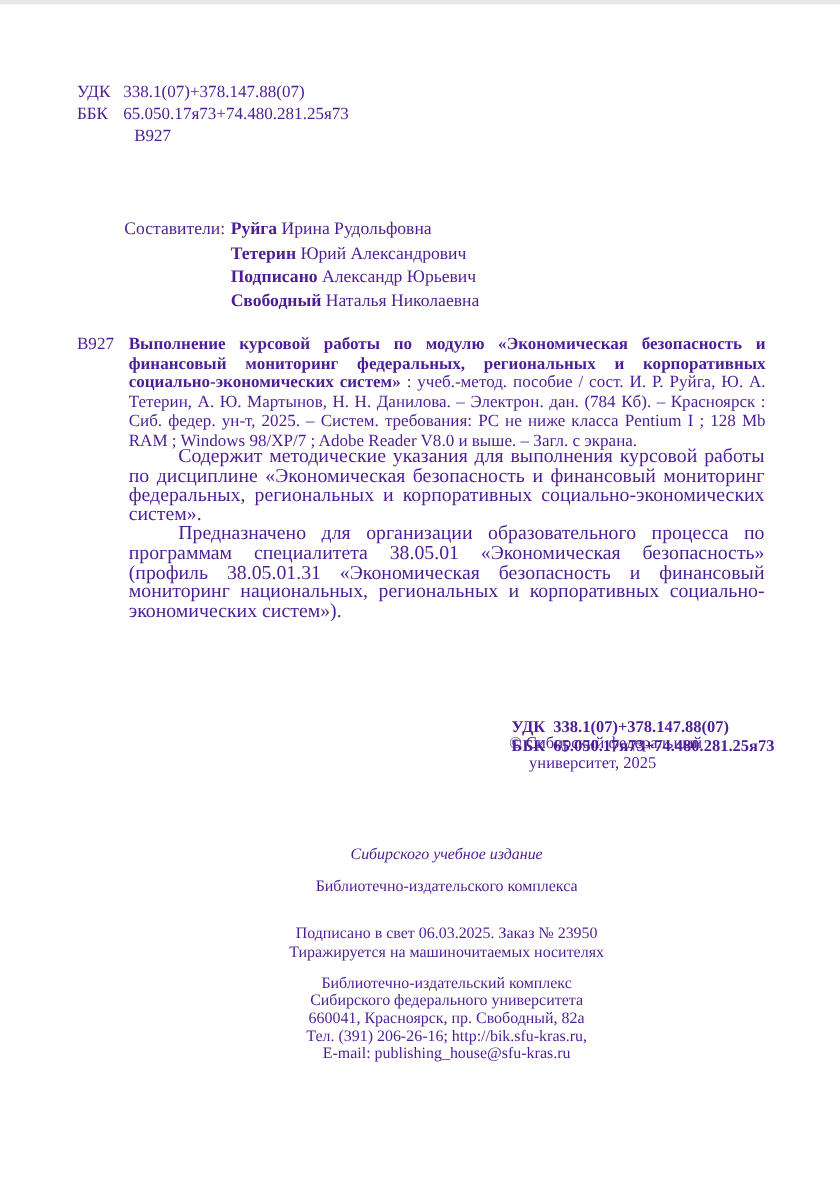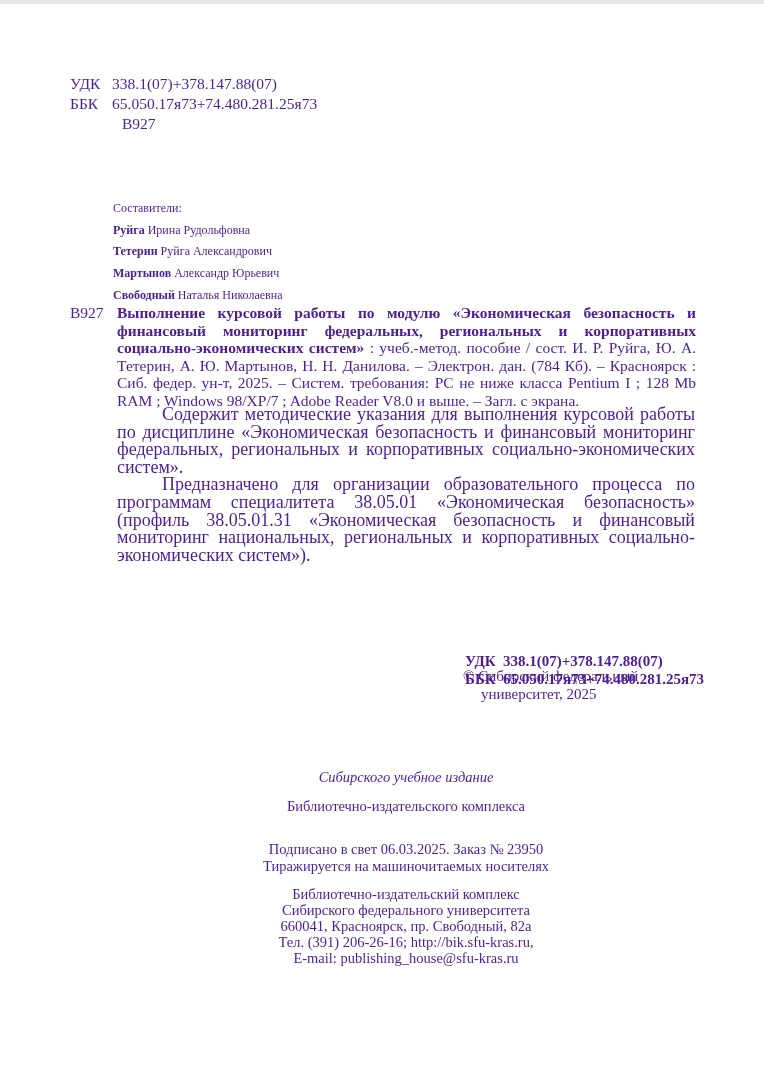--- a/index.html
+++ b/index.html
@@ -15,21 +15,21 @@
   }
   .abs { position: absolute; }
 
   
   .top-class { left: 70px; top: 70px; font-size: 15.5px; line-height: 20px; }
   .class-row { display: flex; }
   .class-label { width: 42px; flex: 0 0 42px; }
   .author-sign-top { padding-left: 52px; }
 
   
-  .compilers { left: 113px; top: 194px; font-size: 12px; line-height: 21.7px; display: flex; flex-direction: column; }
+  .compilers { left: 113px; top: 194px; font-size: 16px; line-height: 21.7px; display: flex; }
   .compilers-label { margin-right: 5px; white-space: nowrap; }
   .compilers-names { }
   .compiler-name { white-space: nowrap; }
   .surname { font-weight: bold; }
 
   
   .bib-record { left: 70px; top: 300px; width: 626px; font-size: 15.5px; line-height: 17.6px; }
   .bib-sign { position: absolute; left: 0; top: 0; }
   .bib-text { margin: 0 0 0 47px; text-align: justify; }
   .bib-title { font-weight: bold; }
@@ -67,22 +67,22 @@
       <span class="class-label">ББК</span>
       <span>65.050.17я73+74.480.281.25я73</span>
     </div>
     <div class="author-sign-top">В927</div>
   </div>
 
   <div class="abs compilers">
     <span class="compilers-label">Составители:</span>
     <div class="compilers-names">
       <div class="compiler-name"><span class="surname">Руйга</span><span> Ирина Рудольфовна</span></div>
-      <div class="compiler-name"><span class="surname">Тетерин</span><span> Руйга Александрович</span></div>
-      <div class="compiler-name"><span class="surname">Мартынов</span><span> Александр Юрьевич</span></div>
+      <div class="compiler-name"><span class="surname">Тетерин</span><span> Юрий Александрович</span></div>
+      <div class="compiler-name"><span class="surname">Подписано</span><span> Александр Юрьевич</span></div>
       <div class="compiler-name"><span class="surname">Свободный</span><span> Наталья Николаевна</span></div>
     </div>
   </div>
 
   <div class="abs bib-record">
     <span class="bib-sign">В927</span>
     <p class="bib-text"><span class="bib-title">Выполнение курсовой работы по модулю «Экономическая безопасность и финансовый мониторинг федеральных, региональных и корпоративных социально-экономических систем»</span><span> : учеб.-метод. пособие / сост. И. Р. Руйга, Ю. А. Тетерин, А. Ю. Мартынов, Н. Н. Данилова. – Электрон. дан. (784 Кб). – Красноярск : Сиб. федер. ун-т, 2025. – Систем. требования: PC не ниже класса Pentium I ; 128 Mb RAM ; Windows 98/XP/7 ; Adobe Reader V8.0 и выше. – Загл. с экрана.</span></p>
   </div>
 
   <div class="abs abstract">

